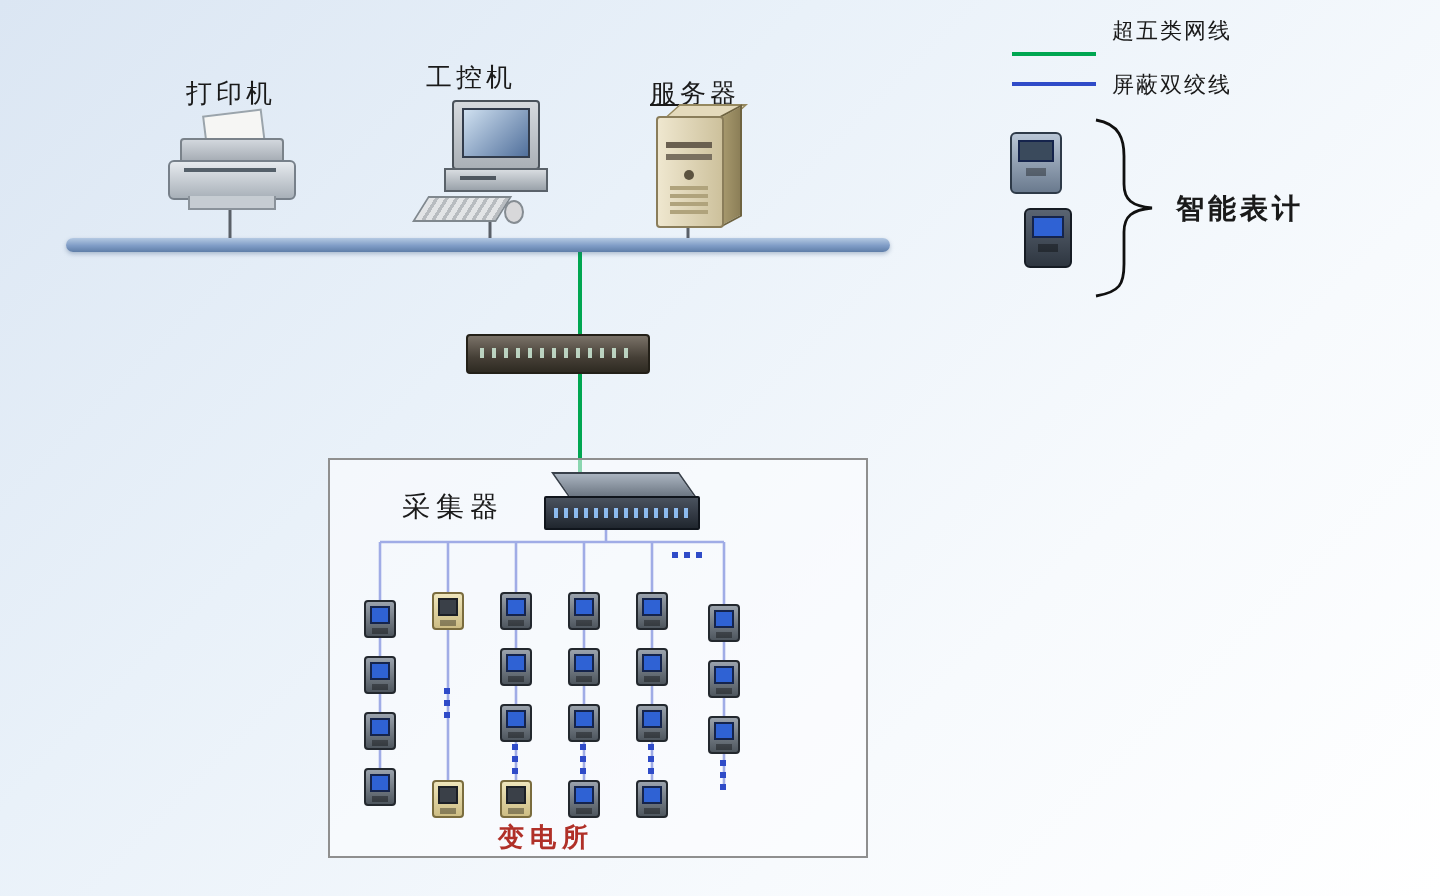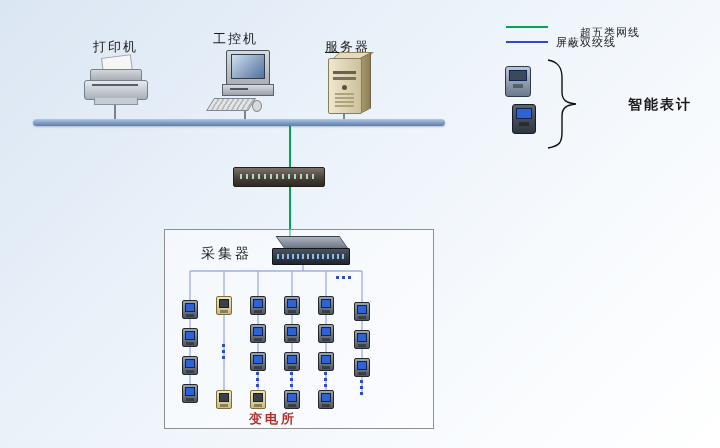--- a/index.html
+++ b/index.html
@@ -245,25 +245,25 @@
       <div class="meter" style="left: 354px; top: 358px;">
         <div class="scr"></div>
       </div>
       <div class="vdots" style="left: 360px; top: 380px;"></div>
       <div class="hdots" style="left: 336px; top: 276px;"></div>
     </div>
 
   <div class="label lbl-substation" style="left:249px;top:410px;">变电所</div>
 
   <div class="legend-line green"></div>
-  <div class="label lbl-legend" style="left:556px;top:25px;margin-left:24px;">超五类网线</div>
+  <div class="label lbl-legend" style="left:556px;top:8px;">超五类网线</div>
   <div class="legend-line blue"></div>
   <div class="label lbl-legend" style="left:556px;top:35px;">屏蔽双绞线</div>
 
   <div class="lgm one">
       <div class="scr"></div>
     </div>
   <div class="lgm two">
       <div class="scr"></div>
     </div>
-  <div class="label lbl-smartmeter" style="left:588px;top:96px;margin-left:40px;">智能表计</div>
+  <div class="label lbl-smartmeter" style="left:588px;top:96px;">智能表计</div>
 
 </div>
 
 </body></html>

